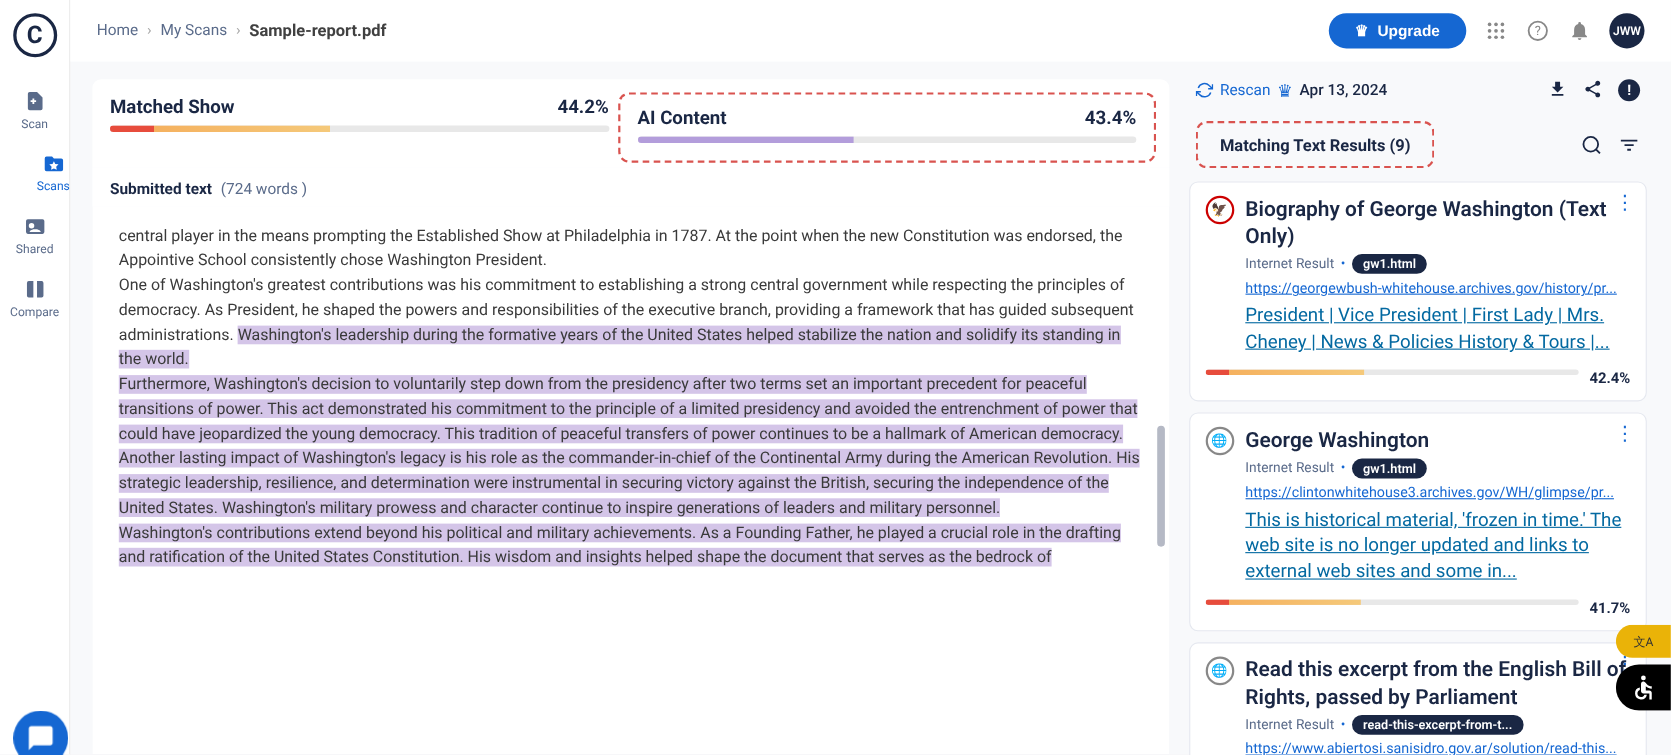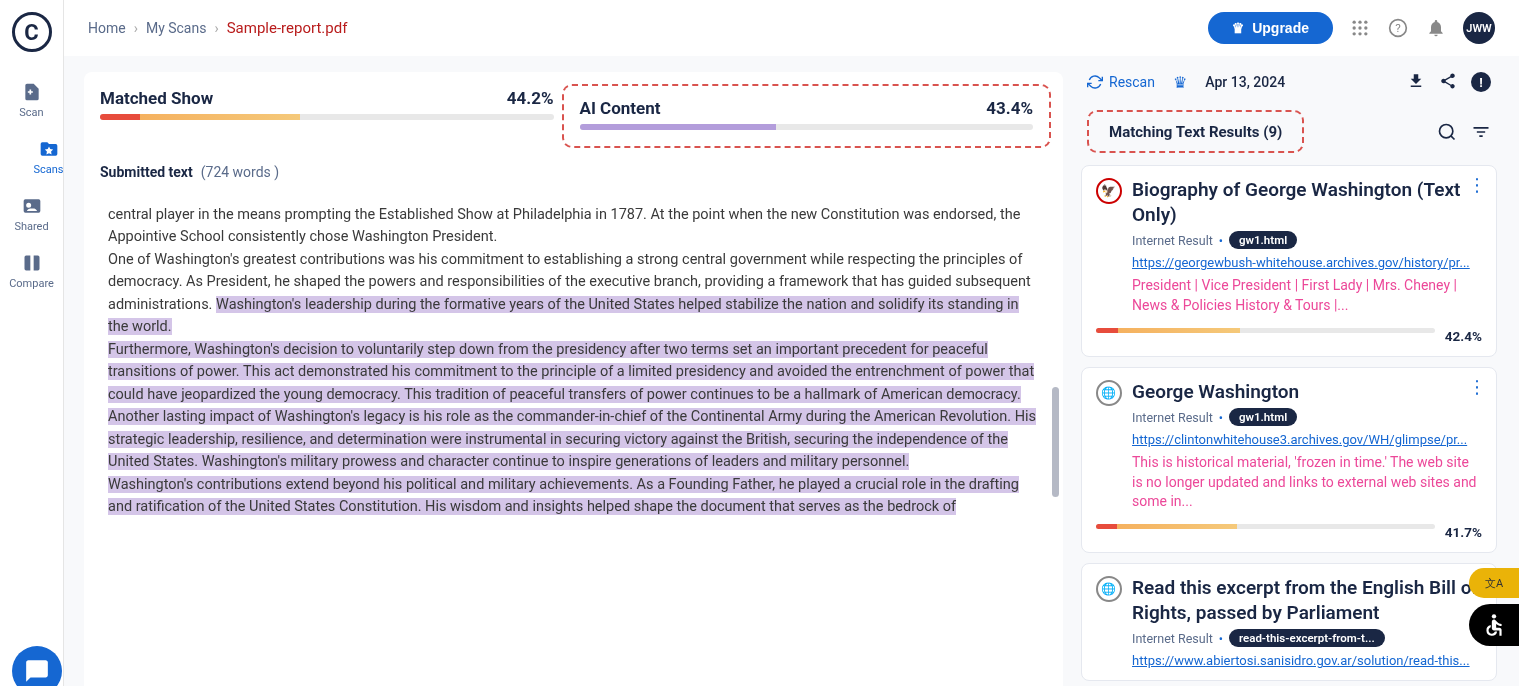--- a/index.html
+++ b/index.html
@@ -7,21 +7,21 @@
 .app { display: flex; width: 1519px; height: 686px; }
 .sidebar { width: 64px; background: #fff; display: flex; flex-direction: column; align-items: center; padding-top: 12px; border-right: 1px solid #e5e5e5; }
 .logo { width: 40px; height: 40px; border: 3px solid #1a2744; border-radius: 50%; display: flex; align-items: center; justify-content: center; font-weight: bold; font-size: 22px; color: #1a2744; margin-bottom: 20px; }
 .nav-item { display: flex; flex-direction: column; align-items: center; padding: 10px 0; cursor: pointer; color: #5a6b8a; font-size: 11px; gap: 4px; width: 100%; }
 .nav-item.active { color: #1567d2; padding-left: 34px; }
 .nav-icon { width: 20px; height: 20px; }
 .main { flex: 1; display: flex; flex-direction: column; background: #f8f9fb; }
 .topbar { height: 56px; display: flex; align-items: center; padding: 0 24px; background: #fff; justify-content: space-between; gap: 10px; }
 .breadcrumbs { display: flex; align-items: center; gap: 8px; font-size: 14px; color: #5a6b8a; }
 .crumb { cursor: pointer; }
-.crumb.current { font-weight: 400; color: #b91c1c; font-size: 15px; }
+.crumb.current { font-weight: 700; color: #404040; font-size: 15px; }
 .chev { color: #aaa; }
 .top-right { display: flex; align-items: center; gap: 16px; }
 .upgrade-btn { background: #1567d2; color: #fff; border: none; border-radius: 20px; padding: 8px 24px; font-size: 14px; font-weight: 600; display: flex; align-items: center; gap: 8px; cursor: pointer; }
 .crown { font-size: 14px; }
 .top-icon { width: 22px; height: 22px; color: #888; cursor: pointer; display:flex; align-items:center; justify-content:center; }
 .avatar { width: 32px; height: 32px; border-radius: 50%; background: #1a2744; color: #fff; display: flex; align-items: center; justify-content: center; font-size: 11px; font-weight: 600; cursor: pointer; }
 .content { flex: 1; display: flex; padding: 16px 20px 0 20px; gap: 16px; overflow: hidden; }
 .left { flex: 1; display: flex; flex-direction: column; min-width: 0; }
 .metrics { display: flex; gap: 0; background: #fff; border-radius: 8px 8px 0 0; padding: 16px 16px 8px 16px; }
 .metric { flex: 1; }
@@ -50,21 +50,21 @@
 .results-list { flex:1; overflow-y:auto; display:flex; flex-direction:column; gap:10px; padding: 4px 2px; }
 .card { background:#fff; border:1px solid #e5e8ef; border-radius:8px; padding:12px 14px; position:relative; }
 .card-top { display:flex; align-items:flex-start; gap:10px; }
 .card-icon { width:26px; height:26px; border:2px solid #c00; border-radius:50%; flex-shrink:0; display:flex; align-items:center; justify-content:center; font-size:12px; color:#c00; }
 .card-icon.globe { border-color:#888; color:#888; }
 .card-body { flex:1; min-width:0; }
 .card-title { font-size:19px; font-weight:600; color:#1a2744; line-height:1.3; }
 .card-sub { display:flex; align-items:center; gap:6px; margin-top:4px; font-size:12.5px; color:#5a6b8a; }
 .pill { background:#1a2744; color:#fff; border-radius:10px; padding:2px 10px; font-size:11.5px; font-weight:600; }
 .card-url { color:#1567d2; font-size:13px; margin-top:6px; overflow:hidden; text-overflow:ellipsis; white-space:nowrap; cursor:pointer; text-decoration:underline; }
-.card-snip { font-size:14px; color:#ec4899; margin-top:6px; line-height:1.4; }
+.card-snip { font-size:17px; color:#0369a1; margin-top:6px; line-height:1.4;text-decoration:underline; }
 .card-more { position:absolute; top:10px; right:10px; color:#1567d2; cursor:pointer; font-size:18px; line-height:1; }
 .card-foot { display:flex; justify-content:space-between; margin-top:12px; gap:10px; }
 .mini-track { flex:1; height:5px; background:#e8e8e8; border-radius:3px; overflow:hidden; }
 .mini-fill { height:100%; background: linear-gradient(to right, #e74c3c 0%, #e74c3c 15%, #f5b15f 15%, #f5c97a 100%); }
 .card-pct { font-size:13.5px; font-weight:700; color:#1a2744; }
 .fab { position:fixed; right:0; bottom:40px; display:flex; flex-direction:column; gap:6px; }
 .fab-btn { width:50px; height:42px; background:#000; color:#fff; border-radius:24px 0 0 24px; display:flex; align-items:center; justify-content:center; cursor:pointer; }
 .fab-btn.pink { background:#eab308; color:#333; height:30px; font-size:11px; }
 .chat-bubble { position:fixed; left:12px; bottom:-10px; width:50px; height:50px; background:#1567d2; border-radius:50%; display:flex; align-items:center; justify-content:center; color:#fff; cursor:pointer; }
 .scrollbar-vert { position:absolute; right:4px; top:40%; width:7px; height:110px; background:#b5b9c5; border-radius:4px; }
@@ -177,21 +177,21 @@
             <span class="hl">Furthermore, Washington's decision to voluntarily step down from the presidency after two terms set an important precedent for peaceful transitions of power. This act demonstrated his commitment to the principle of a limited presidency and avoided the entrenchment of power that could have jeopardized the young democracy. This tradition of peaceful transfers of power continues to be a hallmark of American democracy.</span><br>
             <span class="hl">Another lasting impact of Washington's legacy is his role as the commander-in-chief of the Continental Army during the American Revolution. His strategic leadership, resilience, and determination were instrumental in securing victory against the British, securing the independence of the United States. Washington's military prowess and character continue to inspire generations of leaders and military personnel.</span><br>
             <span class="hl">Washington's contributions extend beyond his political and military achievements. As a Founding Father, he played a crucial role in the drafting and ratification of the United States Constitution. His wisdom and insights helped shape the document that serves as the bedrock of</span>
           </div>
           <div class="scrollbar-vert"></div>
         </div>
       </div>
 
       <div class="right">
         <div class="right-top">
-          <div style="display:flex;align-items:center;gap:18px;">
+          <div style="display:flex;align-items:center;gap:6px;">
             <span class="rescan">
               <svg width="16" height="16" viewBox="0 0 24 24" fill="none" stroke="currentColor" stroke-width="2">
                   <path d="M23 4v6h-6M1 20v-6h6"></path>
                   <path d="M3.51 9a9 9 0 0 1 14.85-3.36L23 10M1 14l4.64 4.36A9 9 0 0 0 20.49 15"></path>
                 </svg>
               <span>Rescan</span>
             </span>
             <span style="color:#1567d2;">♛</span>
             <span class="date">Apr 13, 2024</span>
           </div>

